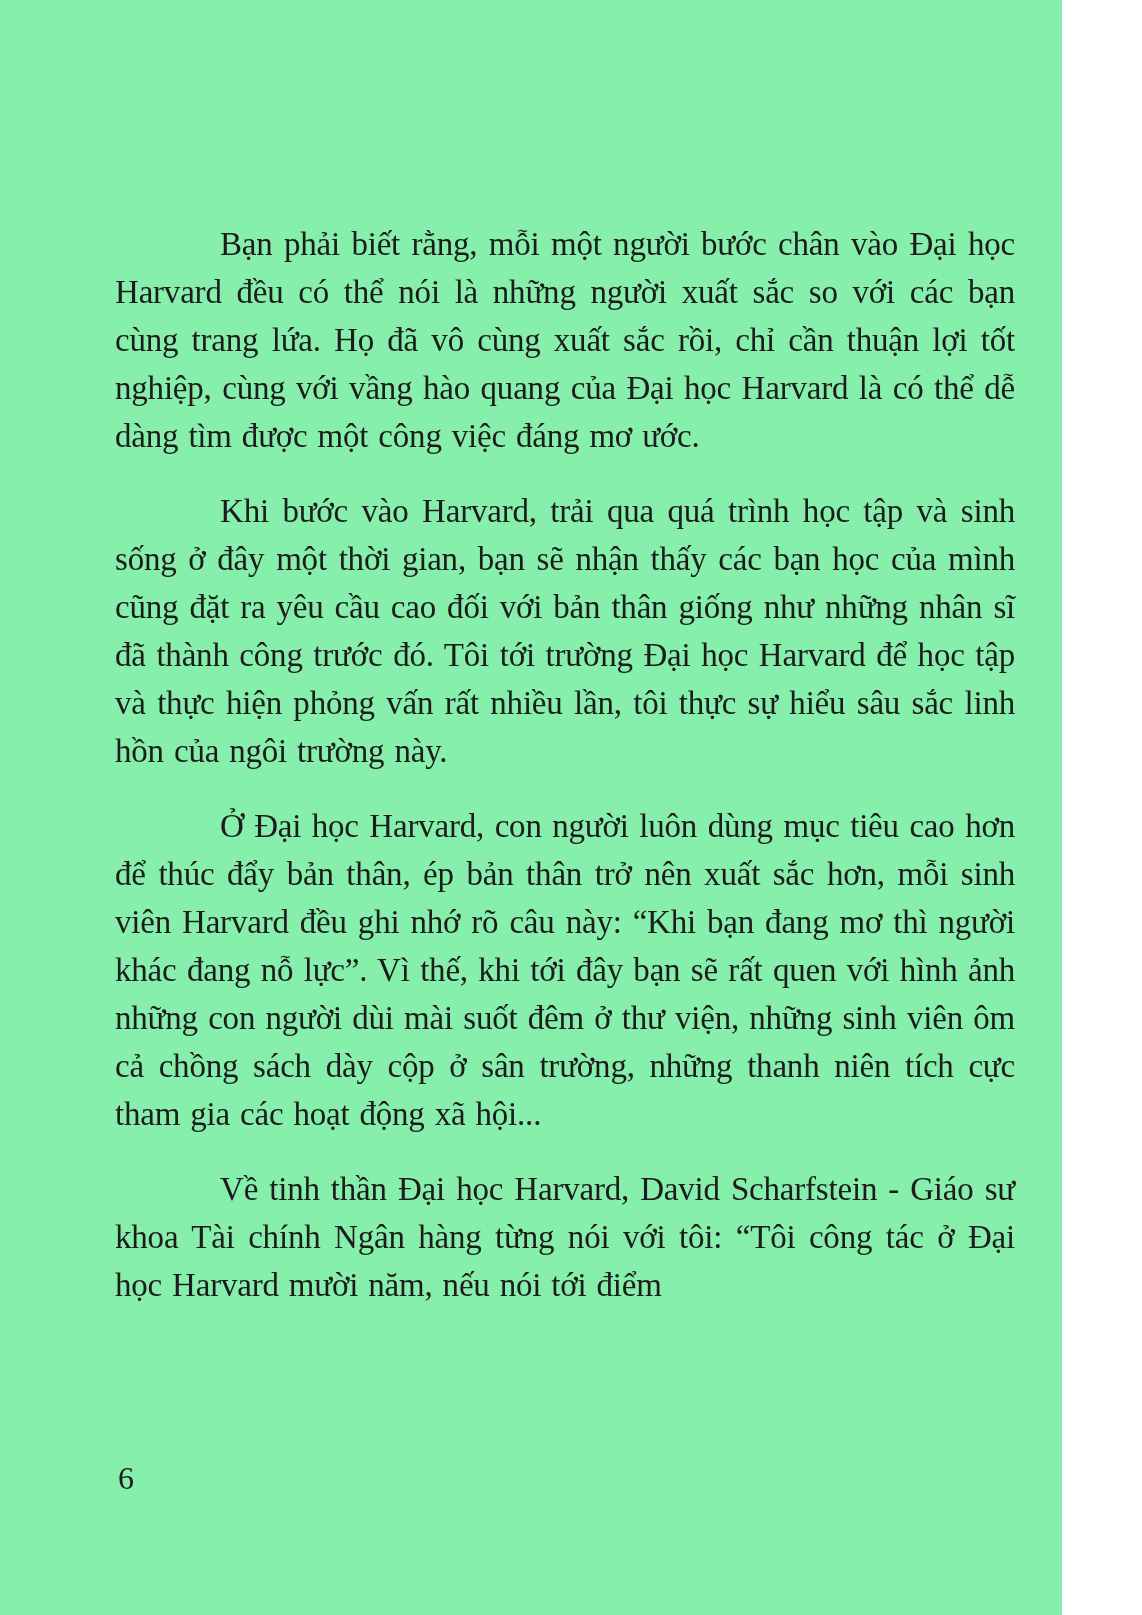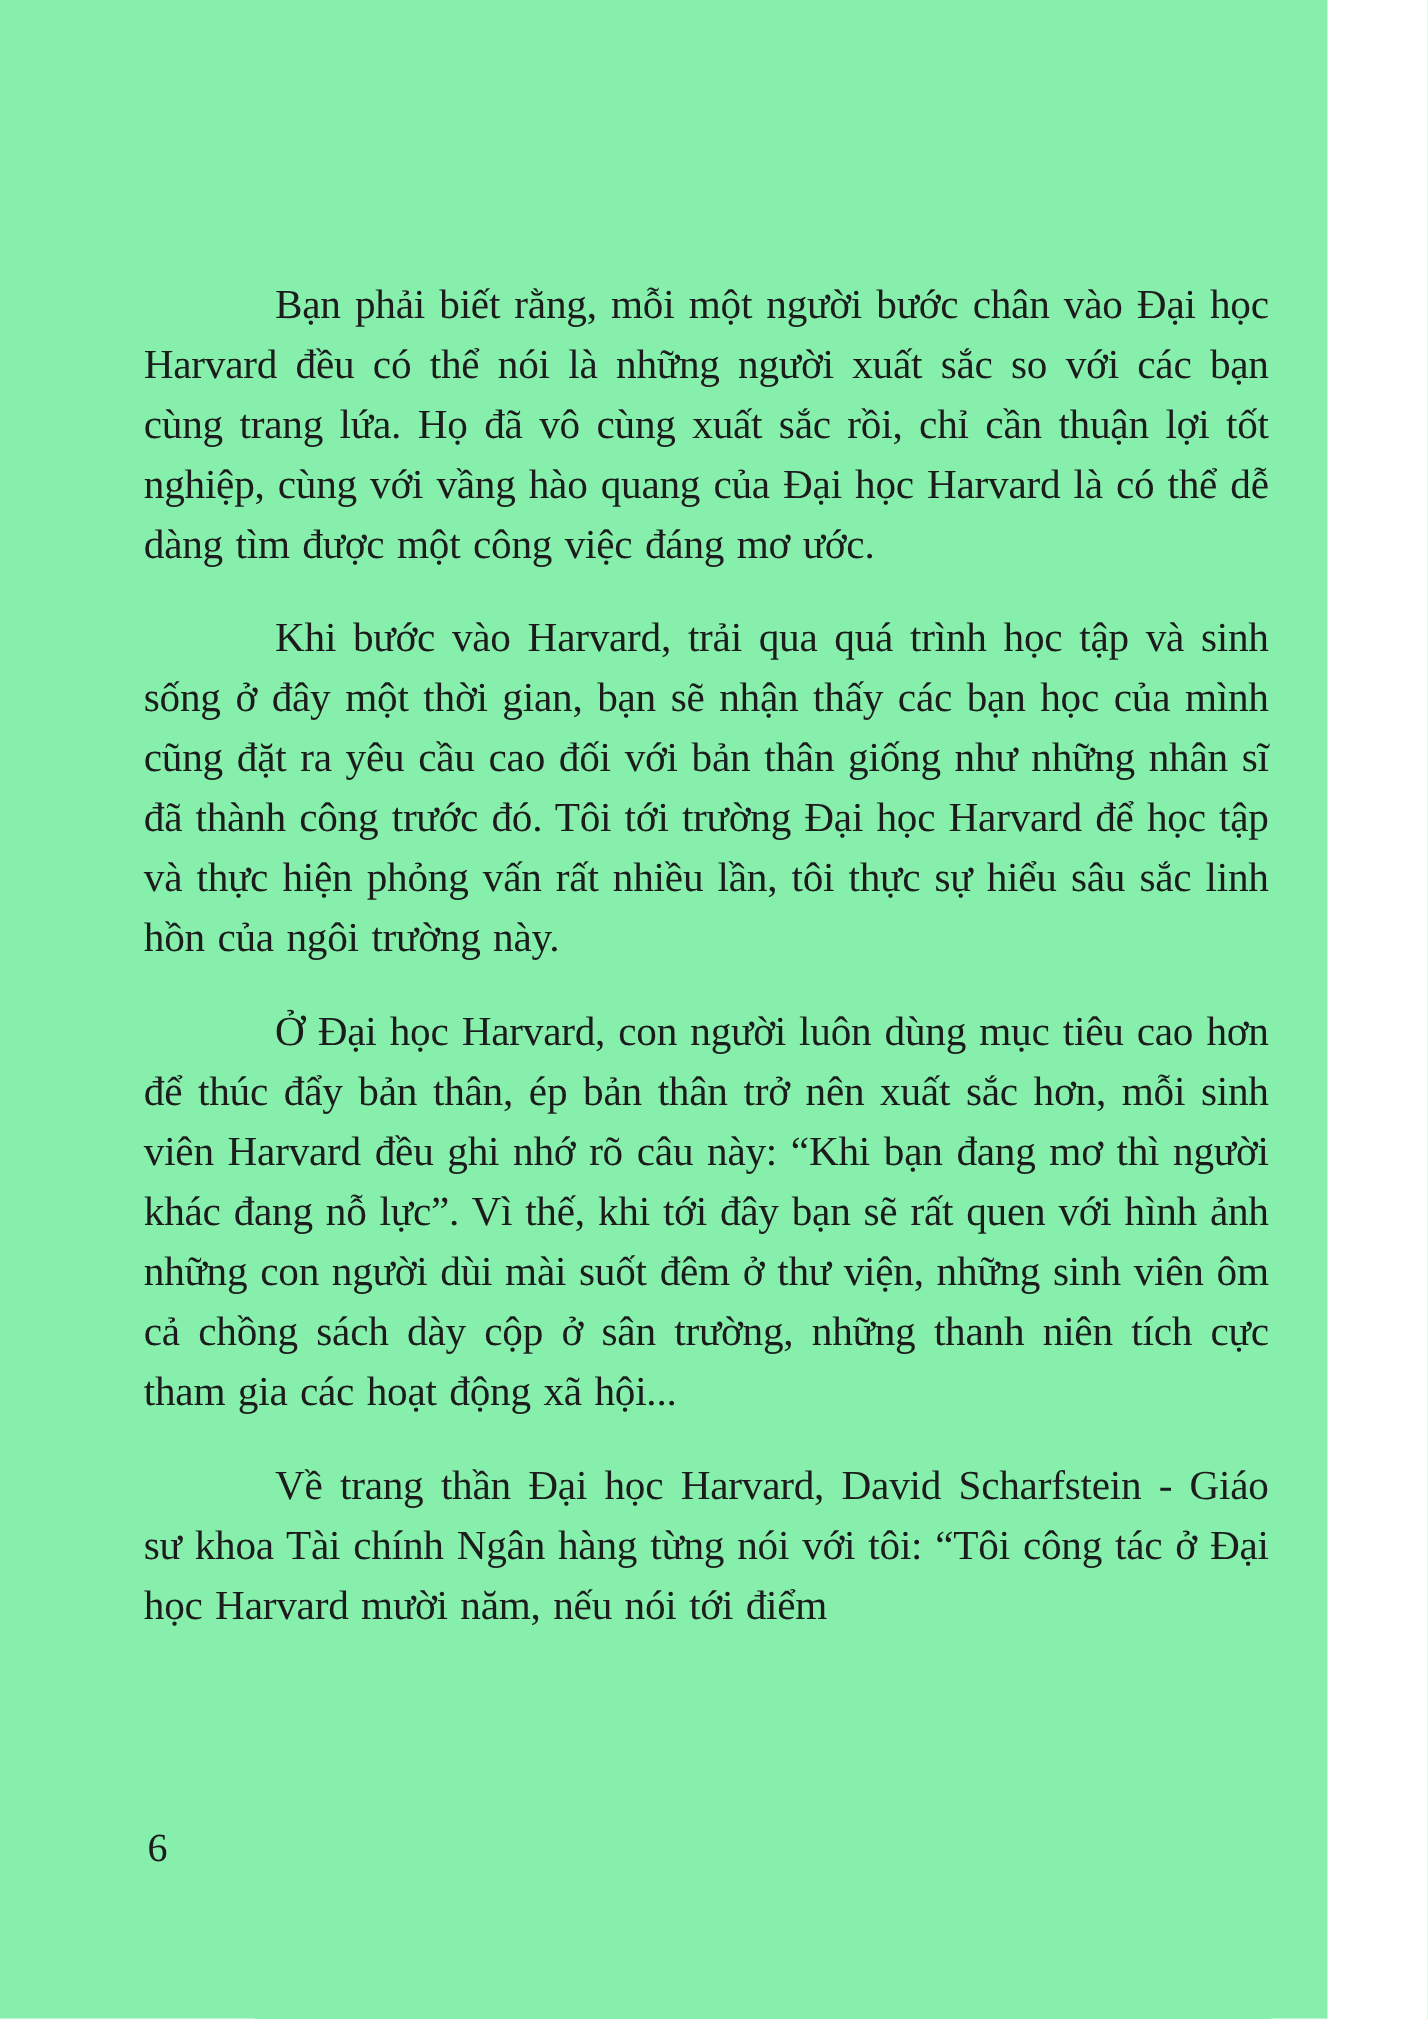--- a/index.html
+++ b/index.html
@@ -41,16 +41,16 @@
   }
 </style>
 </head>
 <body>
 
 <div class="page">
   <div class="text-block">
     <p class="para">Bạn phải biết rằng, mỗi một người bước chân vào Đại học Harvard đều có thể nói là những người xuất sắc so với các bạn cùng trang lứa. Họ đã vô cùng xuất sắc rồi, chỉ cần thuận lợi tốt nghiệp, cùng với vầng hào quang của Đại học Harvard là có thể dễ dàng tìm được một công việc đáng mơ ước.</p>
     <p class="para">Khi bước vào Harvard, trải qua quá trình học tập và sinh sống ở đây một thời gian, bạn sẽ nhận thấy các bạn học của mình cũng đặt ra yêu cầu cao đối với bản thân giống như những nhân sĩ đã thành công trước đó. Tôi tới trường Đại học Harvard để học tập và thực hiện phỏng vấn rất nhiều lần, tôi thực sự hiểu sâu sắc linh hồn của ngôi trường này.</p>
     <p class="para">Ở Đại học Harvard, con người luôn dùng mục tiêu cao hơn để thúc đẩy bản thân, ép bản thân trở nên xuất sắc hơn, mỗi sinh viên Harvard đều ghi nhớ rõ câu này: “Khi bạn đang mơ thì người khác đang nỗ lực”. Vì thế, khi tới đây bạn sẽ rất quen với hình ảnh những con người dùi mài suốt đêm ở thư viện, những sinh viên ôm cả chồng sách dày cộp ở sân trường, những thanh niên tích cực tham gia các hoạt động xã hội...</p>
-    <p class="para">Về trang thần Đại học Harvard, David Scharfstein - Giáo sư khoa Tài chính Ngân hàng từng nói với tôi: “Tôi công tác ở Đại học Harvard mười năm, nếu nói tới điểm</p>
+    <p class="para">Về tinh thần Đại học Harvard, David Scharfstein - Giáo sư khoa Tài chính Ngân hàng từng nói với tôi: “Tôi công tác ở Đại học Harvard mười năm, nếu nói tới điểm</p>
   </div>
   <div class="page-number">6</div>
 </div>
 
 </body></html>

